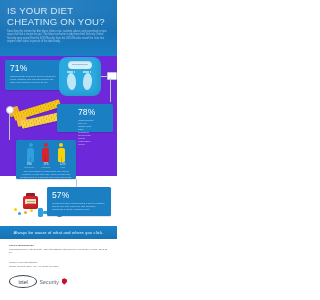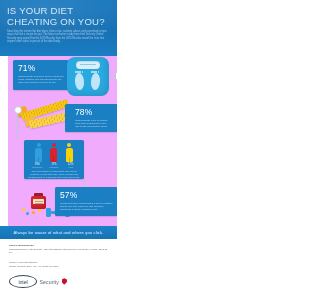--- a/index.html
+++ b/index.html
@@ -26,21 +26,21 @@
     color:#cfe6f7;font-size:9.6px;line-height:10.6px;letter-spacing:.2px;
     font-weight:400;
   }
   .h-title .l2{display:block;}
   .h-sub{
     position:absolute;left:7px;top:30px;width:103px;
     color:#9dc8e6;font-size:2.6px;line-height:3.3px;text-align:left;
   }
 
   
-  .body-wrap{position:absolute;left:8px;top:56px;width:117px;height:170px;background:#f0abfc;}
+  .body-wrap{position:absolute;left:0;top:56px;width:117px;height:120px;background:#6d28d9;}
 
   
   .card{
     position:absolute;background:#1b7fc4;border-radius:1.5px;
     box-shadow:0 1px 1px rgba(0,0,0,.12);
   }
   .card .pct{
     color:#ffffff;font-size:8.5px;line-height:9px;font-weight:400;letter-spacing:.1px;
   }
   .card .desc{
@@ -92,21 +92,21 @@
   .tape.t2{left:21px;top:60px;width:44px;transform:rotate(-13deg);
     background:repeating-linear-gradient(90deg,#f7d24a 0 2px,#e6b81c 2px 2.6px);}
   .tape-end{
     position:absolute;width:10px;height:9px;background:#f7a823;border-radius:1px;
     box-shadow:0 1px 1px rgba(0,0,0,.15);
   }
   .tape-end.e1{left:9px;top:51px;transform:rotate(-17deg);}
   .tape-end.e2{left:17px;top:61px;transform:rotate(-13deg);background:#f9b93f;}
 
   
-  .card-78{left:57px;top:48px;width:56px;height:28px;padding:4px 10px;box-sizing:border-box;}
+  .card-78{left:57px;top:48px;width:56px;height:28px;padding:4px 21px;box-sizing:border-box;}
 
   
   .card-people{left:16px;top:84px;width:60px;height:39px;padding:3px 4px;box-sizing:border-box;}
   .people-row{position:relative;height:19px;display:flex;justify-content:space-around;align-items:flex-end;padding:0 3px;}
   .person{position:relative;width:9px;height:19px;}
   .person .head{position:absolute;left:2.6px;top:0;width:3.8px;height:3.8px;border-radius:50%;}
   .person .body{position:absolute;left:1px;top:4.6px;width:7px;height:14px;border-radius:2px 2px 1px 1px;}
   .person .body:after{content:"";position:absolute;left:3px;bottom:0;width:1px;height:5px;background:rgba(0,0,0,.14);}
   .p-labels{display:flex;justify-content:space-around;padding:1px 1px 0;}
   .p-lab{width:18px;text-align:center;}

